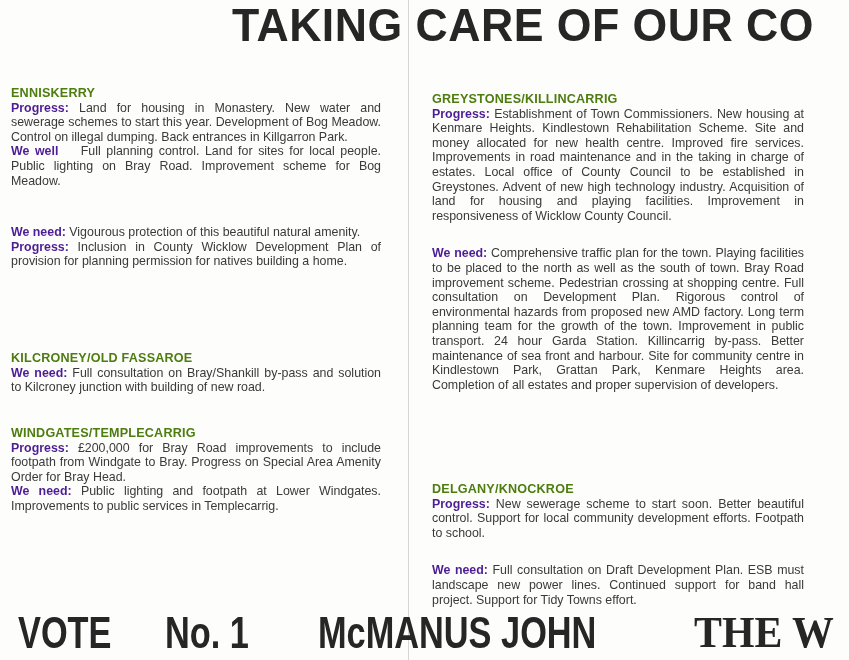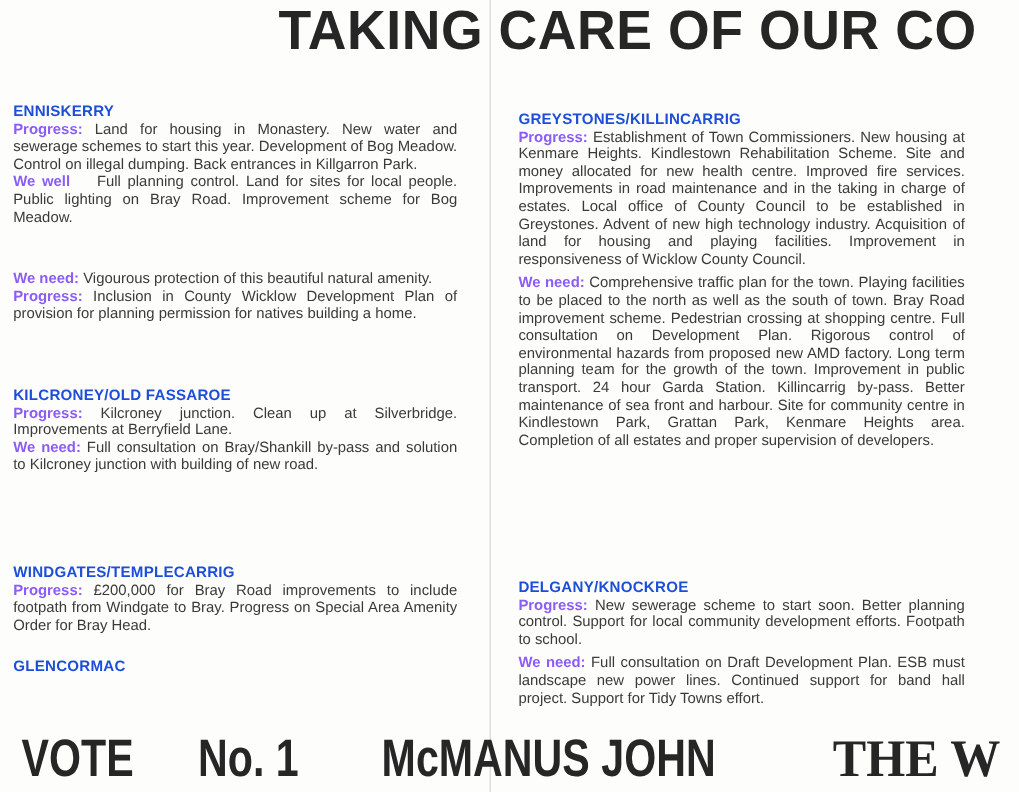--- a/index.html
+++ b/index.html
@@ -32,26 +32,26 @@
     .f-no { position: absolute; left: 147px; text-decoration: underline; }
     .f-name { position: absolute; left: 300px; }
     .f-the { position: absolute; left: 676px; font-family: Liberation Serif, serif; }
     .f-the span { transform: scaleX(0.95); }
 
     .section {
       position: absolute; font-size: 12.4px; line-height: 14.6px;
       color: #3a3a3a; text-align: justify;
     }
     .section .title {
-      font-weight: bold; font-size: 12.6px; color: #1d4ed8; letter-spacing: 0.2px;
+      font-weight: bold; font-size: 12.6px; color: #4d7c0f; letter-spacing: 0.2px;
       display: block;
     }
-    .section .label { font-weight: bold; color: #8b5cf6; }
+    .section .label { font-weight: bold; color: #4c1d95; }
     .section p { margin: 0; }
-    .section p.gap { margin-top: 5px; }
+    .section p.gap { margin-top: 23px; }
     .left { left: 11px; width: 370px; }
     .right { left: 432px; width: 372px; }
   </style>
 </head>
 <body>
 
 <div class="fold"></div>
 
 <div class="headline">TAKING CARE OF OUR CO</div>
 
@@ -59,44 +59,43 @@
   <span class="title">ENNISKERRY</span>
   <p><span class="label">Progress:</span> <span>Land for housing in Monastery. New water and sewerage schemes to start this year. Development of Bog Meadow. Control on illegal dumping. Back entrances in Killgarron Park.</span></p>
   <p><span class="label">We well</span>&nbsp;&nbsp;&nbsp; <span>Full planning control. Land for sites for local people. Public lighting on Bray Road. Improvement scheme for Bog Meadow.</span></p>
 </div>
 
 <div class="section left" style="top:225px;">
   <p><span class="label">We need:</span> <span>Vigourous protection of this beautiful natural amenity.</span></p>
   <p><span class="label">Progress:</span> <span>Inclusion in County Wicklow Development Plan of provision for planning permission for natives building a home.</span></p>
 </div>
 
-<div class="section left" style="top:322px;">
+<div class="section left" style="top:351px;">
   <span class="title">KILCRONEY/OLD FASSAROE</span>
-  <p><span class="label">Progress:</span> <span>Kilcroney junction. Clean up at Silverbridge. Improvements at Berryfield Lane.</span></p>
   <p><span class="label">We need:</span> <span>Full consultation on Bray/Shankill by-pass and solution to Kilcroney junction with building of new road.</span></p>
 </div>
 
-<div class="section left" style="top:426px;margin-top:44px;">
+<div class="section left" style="top:426px;">
   <span class="title">WINDGATES/TEMPLECARRIG</span>
   <p><span class="label">Progress:</span> <span>£200,000 for Bray Road improvements to include footpath from Windgate to Bray. Progress on Special Area Amenity Order for Bray Head.</span></p>
+  <p><span class="label">We need:</span> <span>Public lighting and footpath at Lower Windgates. Improvements to public services in Templecarrig.</span></p>
 </div>
 
 <div class="section left" style="top:548px;">
-  <span class="title">GLENCORMAC</span>
 </div>
 
 <div class="section right" style="top:92px;">
   <span class="title">GREYSTONES/KILLINCARRIG</span>
   <p><span class="label">Progress:</span> <span>Establishment of Town Commissioners. New housing at Kenmare Heights. Kindlestown Rehabilitation Scheme. Site and money allocated for new health centre. Improved fire services. Improvements in road maintenance and in the taking in charge of estates. Local office of County Council to be established in Greystones. Advent of new high technology industry. Acquisition of land for housing and playing facilities. Improvement in responsiveness of Wicklow County Council.</span></p>
   <p class="gap"><span class="label">We need:</span> <span>Comprehensive traffic plan for the town. Playing facilities to be placed to the north as well as the south of town. Bray Road improvement scheme. Pedestrian crossing at shopping centre. Full consultation on Development Plan. Rigorous control of environmental hazards from proposed new AMD factory. Long term planning team for the growth of the town. Improvement in public transport. 24 hour Garda Station. Killincarrig by-pass. Better maintenance of sea front and harbour. Site for community centre in Kindlestown Park, Grattan Park, Kenmare Heights area. Completion of all estates and proper supervision of developers.</span></p>
 </div>
 
 <div class="section right" style="top:482px;">
   <span class="title">DELGANY/KNOCKROE</span>
-  <p><span class="label">Progress:</span> <span>New sewerage scheme to start soon. Better planning control. Support for local community development efforts. Footpath to school.</span></p>
+  <p><span class="label">Progress:</span> <span>New sewerage scheme to start soon. Better beautiful control. Support for local community development efforts. Footpath to school.</span></p>
   <p class="gap"><span class="label">We need:</span> <span>Full consultation on Draft Development Plan. ESB must landscape new power lines. Continued support for band hall project. Support for Tidy Towns effort.</span></p>
 </div>
 
 <div class="footer">
   <div class="f-vote"><span>VOTE</span></div>
   <div class="f-no"><span>No. 1</span></div>
   <div class="f-name"><span>McMANUS JOHN</span></div>
   <div class="f-the"><span>THE W</span></div>
 </div>
 

